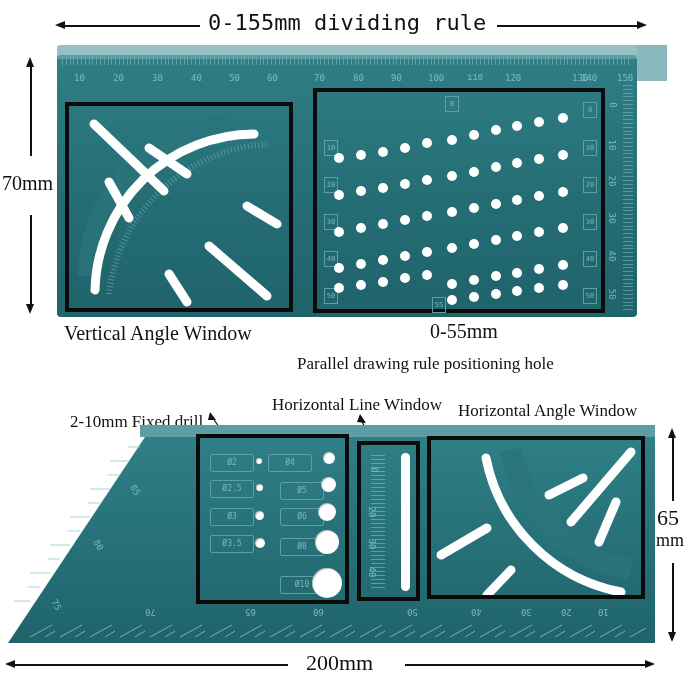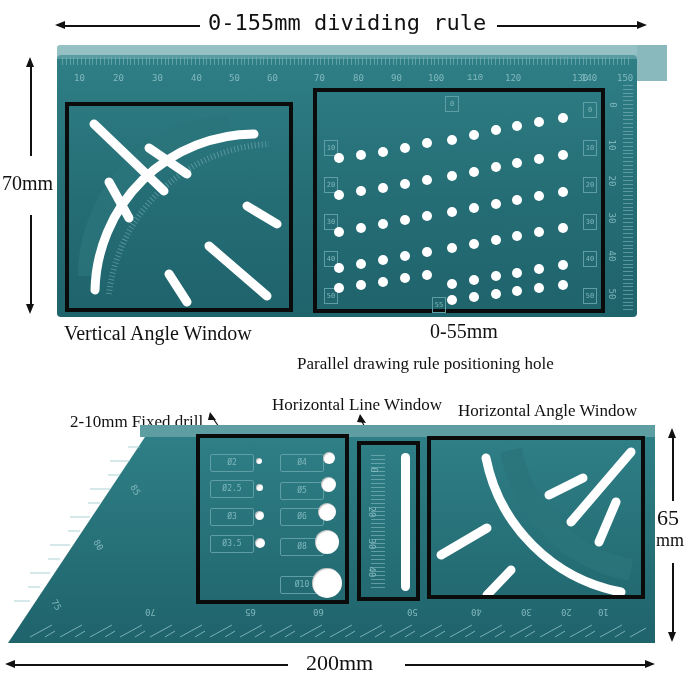--- a/index.html
+++ b/index.html
@@ -232,21 +232,21 @@
 <div class="tick-txt" style="left:471px;top:607px;transform:rotate(180deg);">40</div>
 <div class="tick-txt" style="left:521px;top:607px;transform:rotate(180deg);">30</div>
 <div class="tick-txt" style="left:561px;top:607px;transform:rotate(180deg);">20</div>
 <div class="tick-txt" style="left:598px;top:607px;transform:rotate(180deg);">10</div>
 
 <div class="box" style="left:196px;top:434px;width:153px;height:170px;">
   <div class="drill-tag" style="left:10px;top:16px;">Ø2</div>
   <div class="drill-tag" style="left:10px;top:42px;">Ø2.5</div>
   <div class="drill-tag" style="left:10px;top:70px;">Ø3</div>
   <div class="drill-tag" style="left:10px;top:97px;">Ø3.5</div>
-  <div class="drill-tag" style="left:80px;top:16px;">Ø4</div>
+  <div class="drill-tag" style="left:68px;top:16px;">Ø4</div>
   <div class="drill-tag" style="left:80px;top:44px;">Ø5</div>
   <div class="drill-tag" style="left:80px;top:70px;">Ø6</div>
   <div class="drill-tag" style="left:80px;top:100px;">Ø8</div>
   <div class="drill-tag" style="left:80px;top:138px;">Ø10</div>
   <div class="hole" style="left:56px;top:20px;width:6px;height:6px;"></div>
   <div class="hole" style="left:56px;top:46px;width:7px;height:7px;"></div>
   <div class="hole" style="left:55px;top:73px;width:9px;height:9px;"></div>
   <div class="hole" style="left:55px;top:100px;width:10px;height:10px;"></div>
   <div class="hole" style="left:123px;top:14px;width:12px;height:12px;"></div>
   <div class="hole" style="left:121px;top:39px;width:15px;height:15px;"></div>

